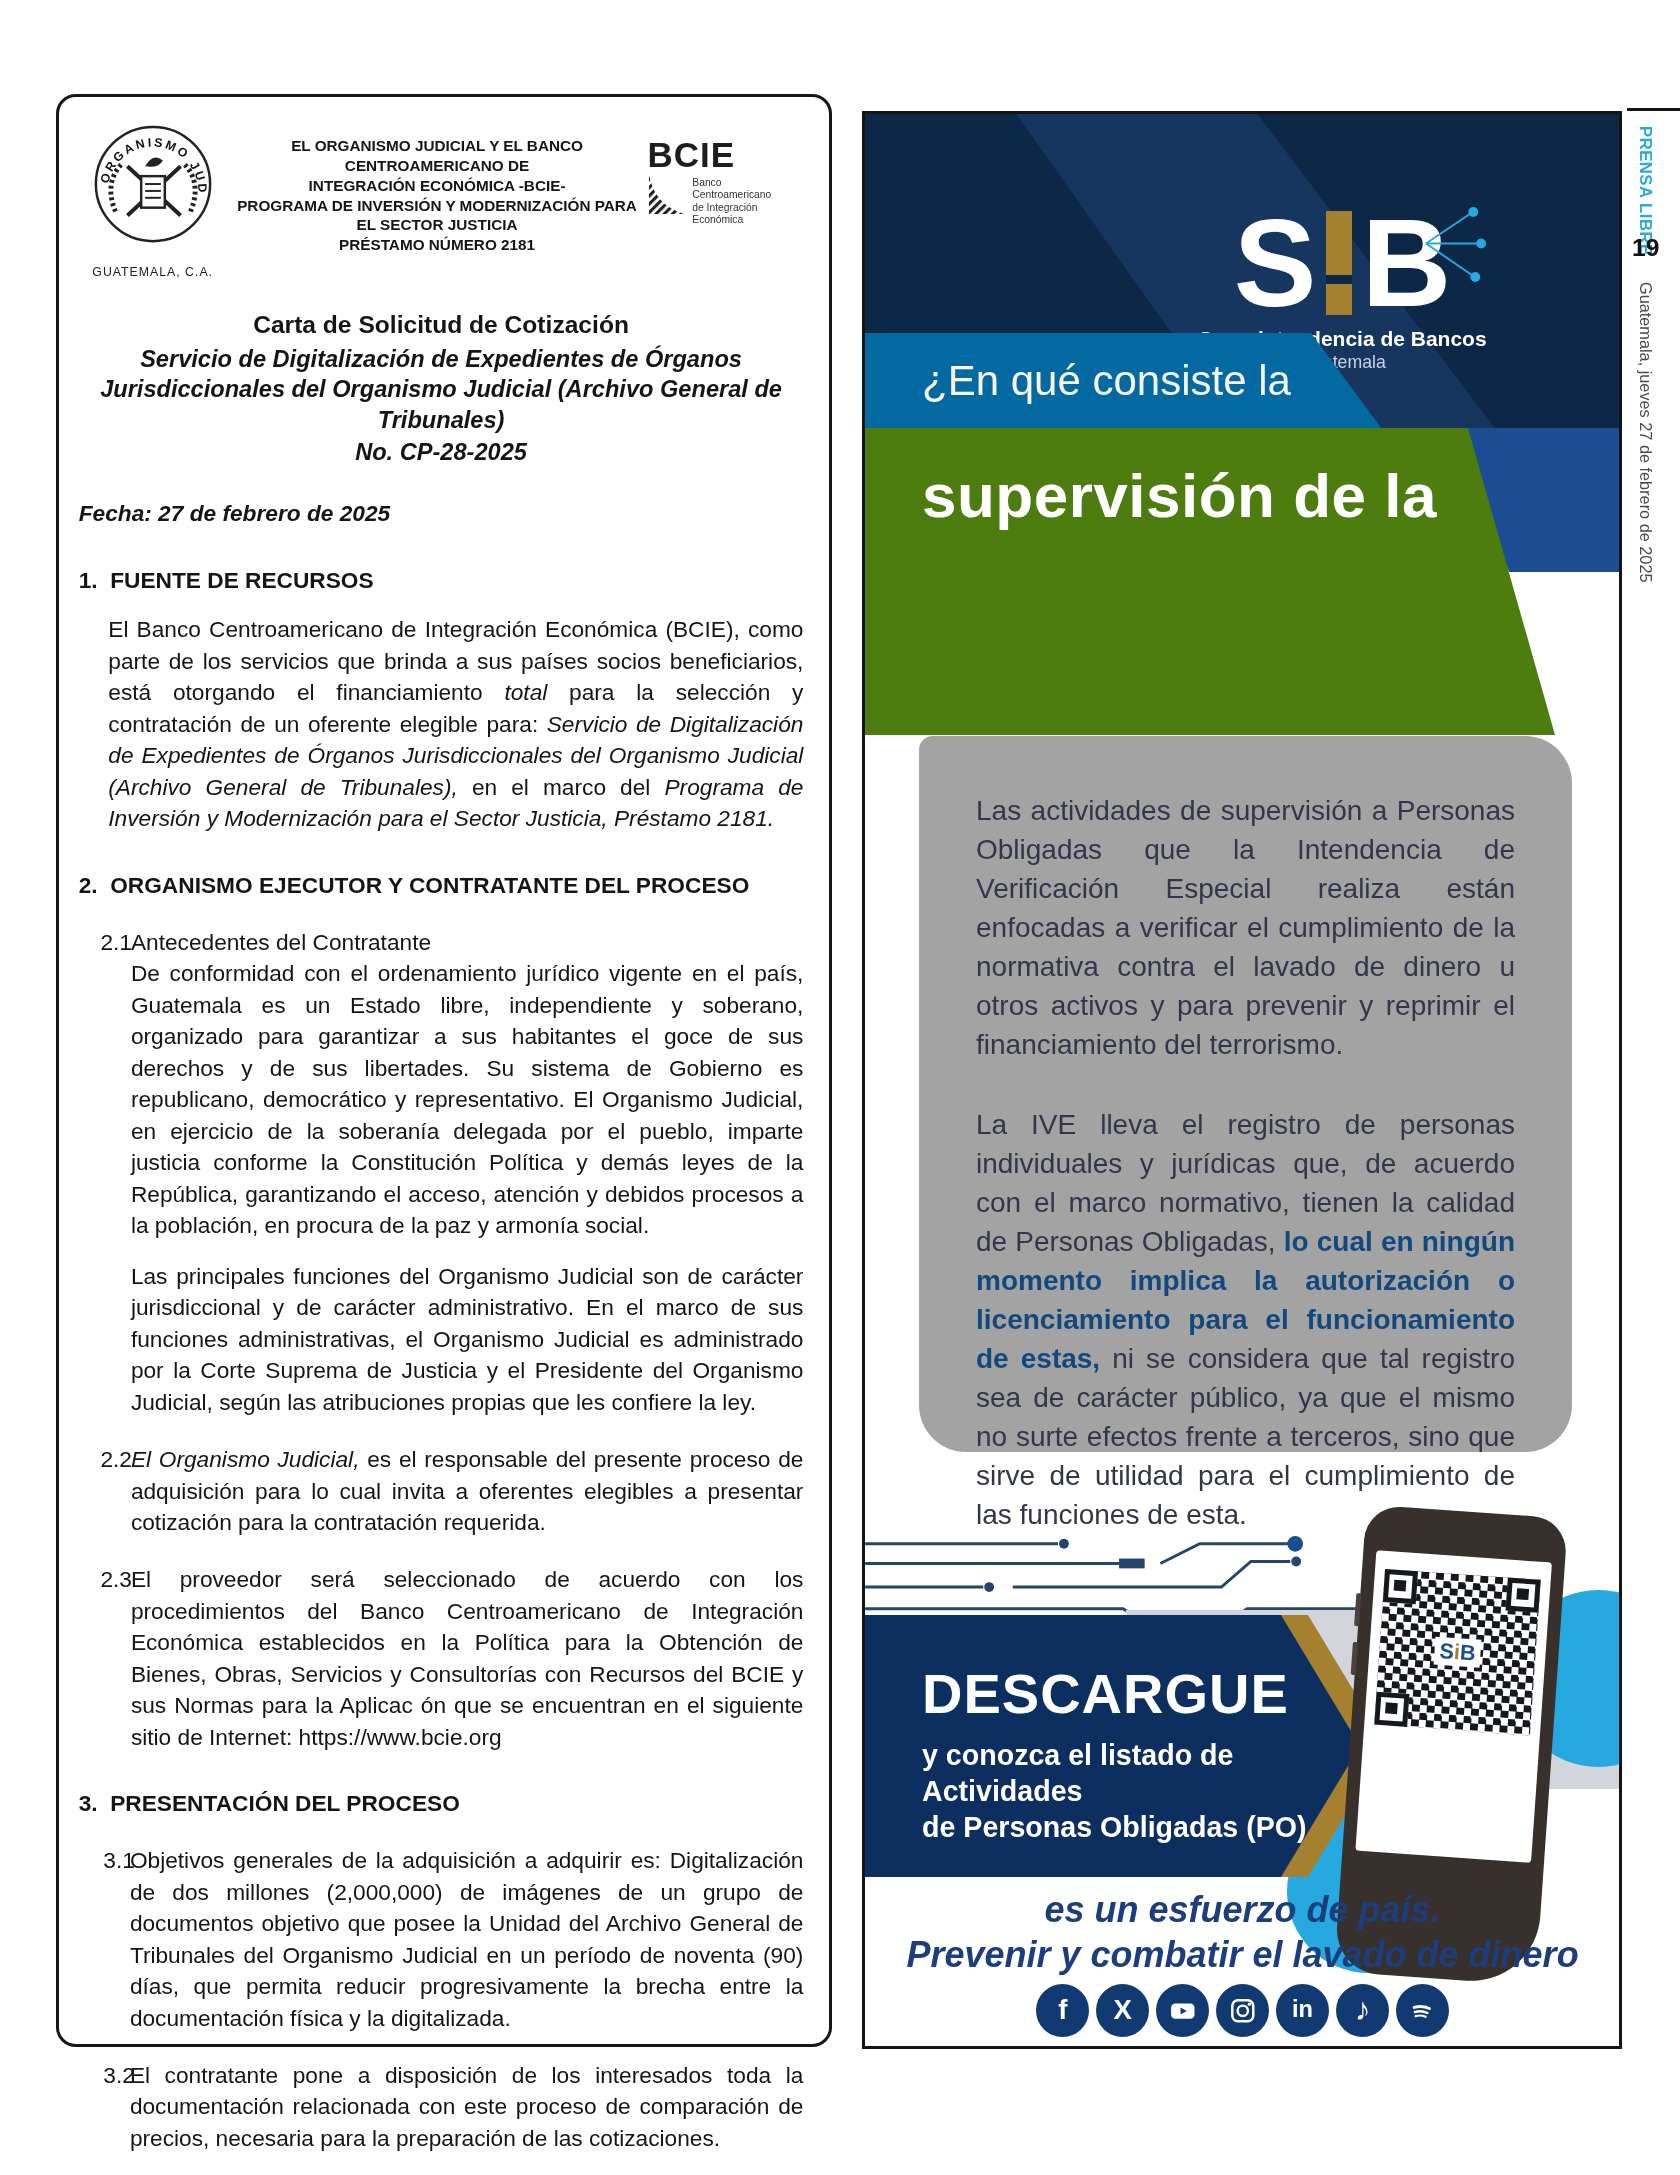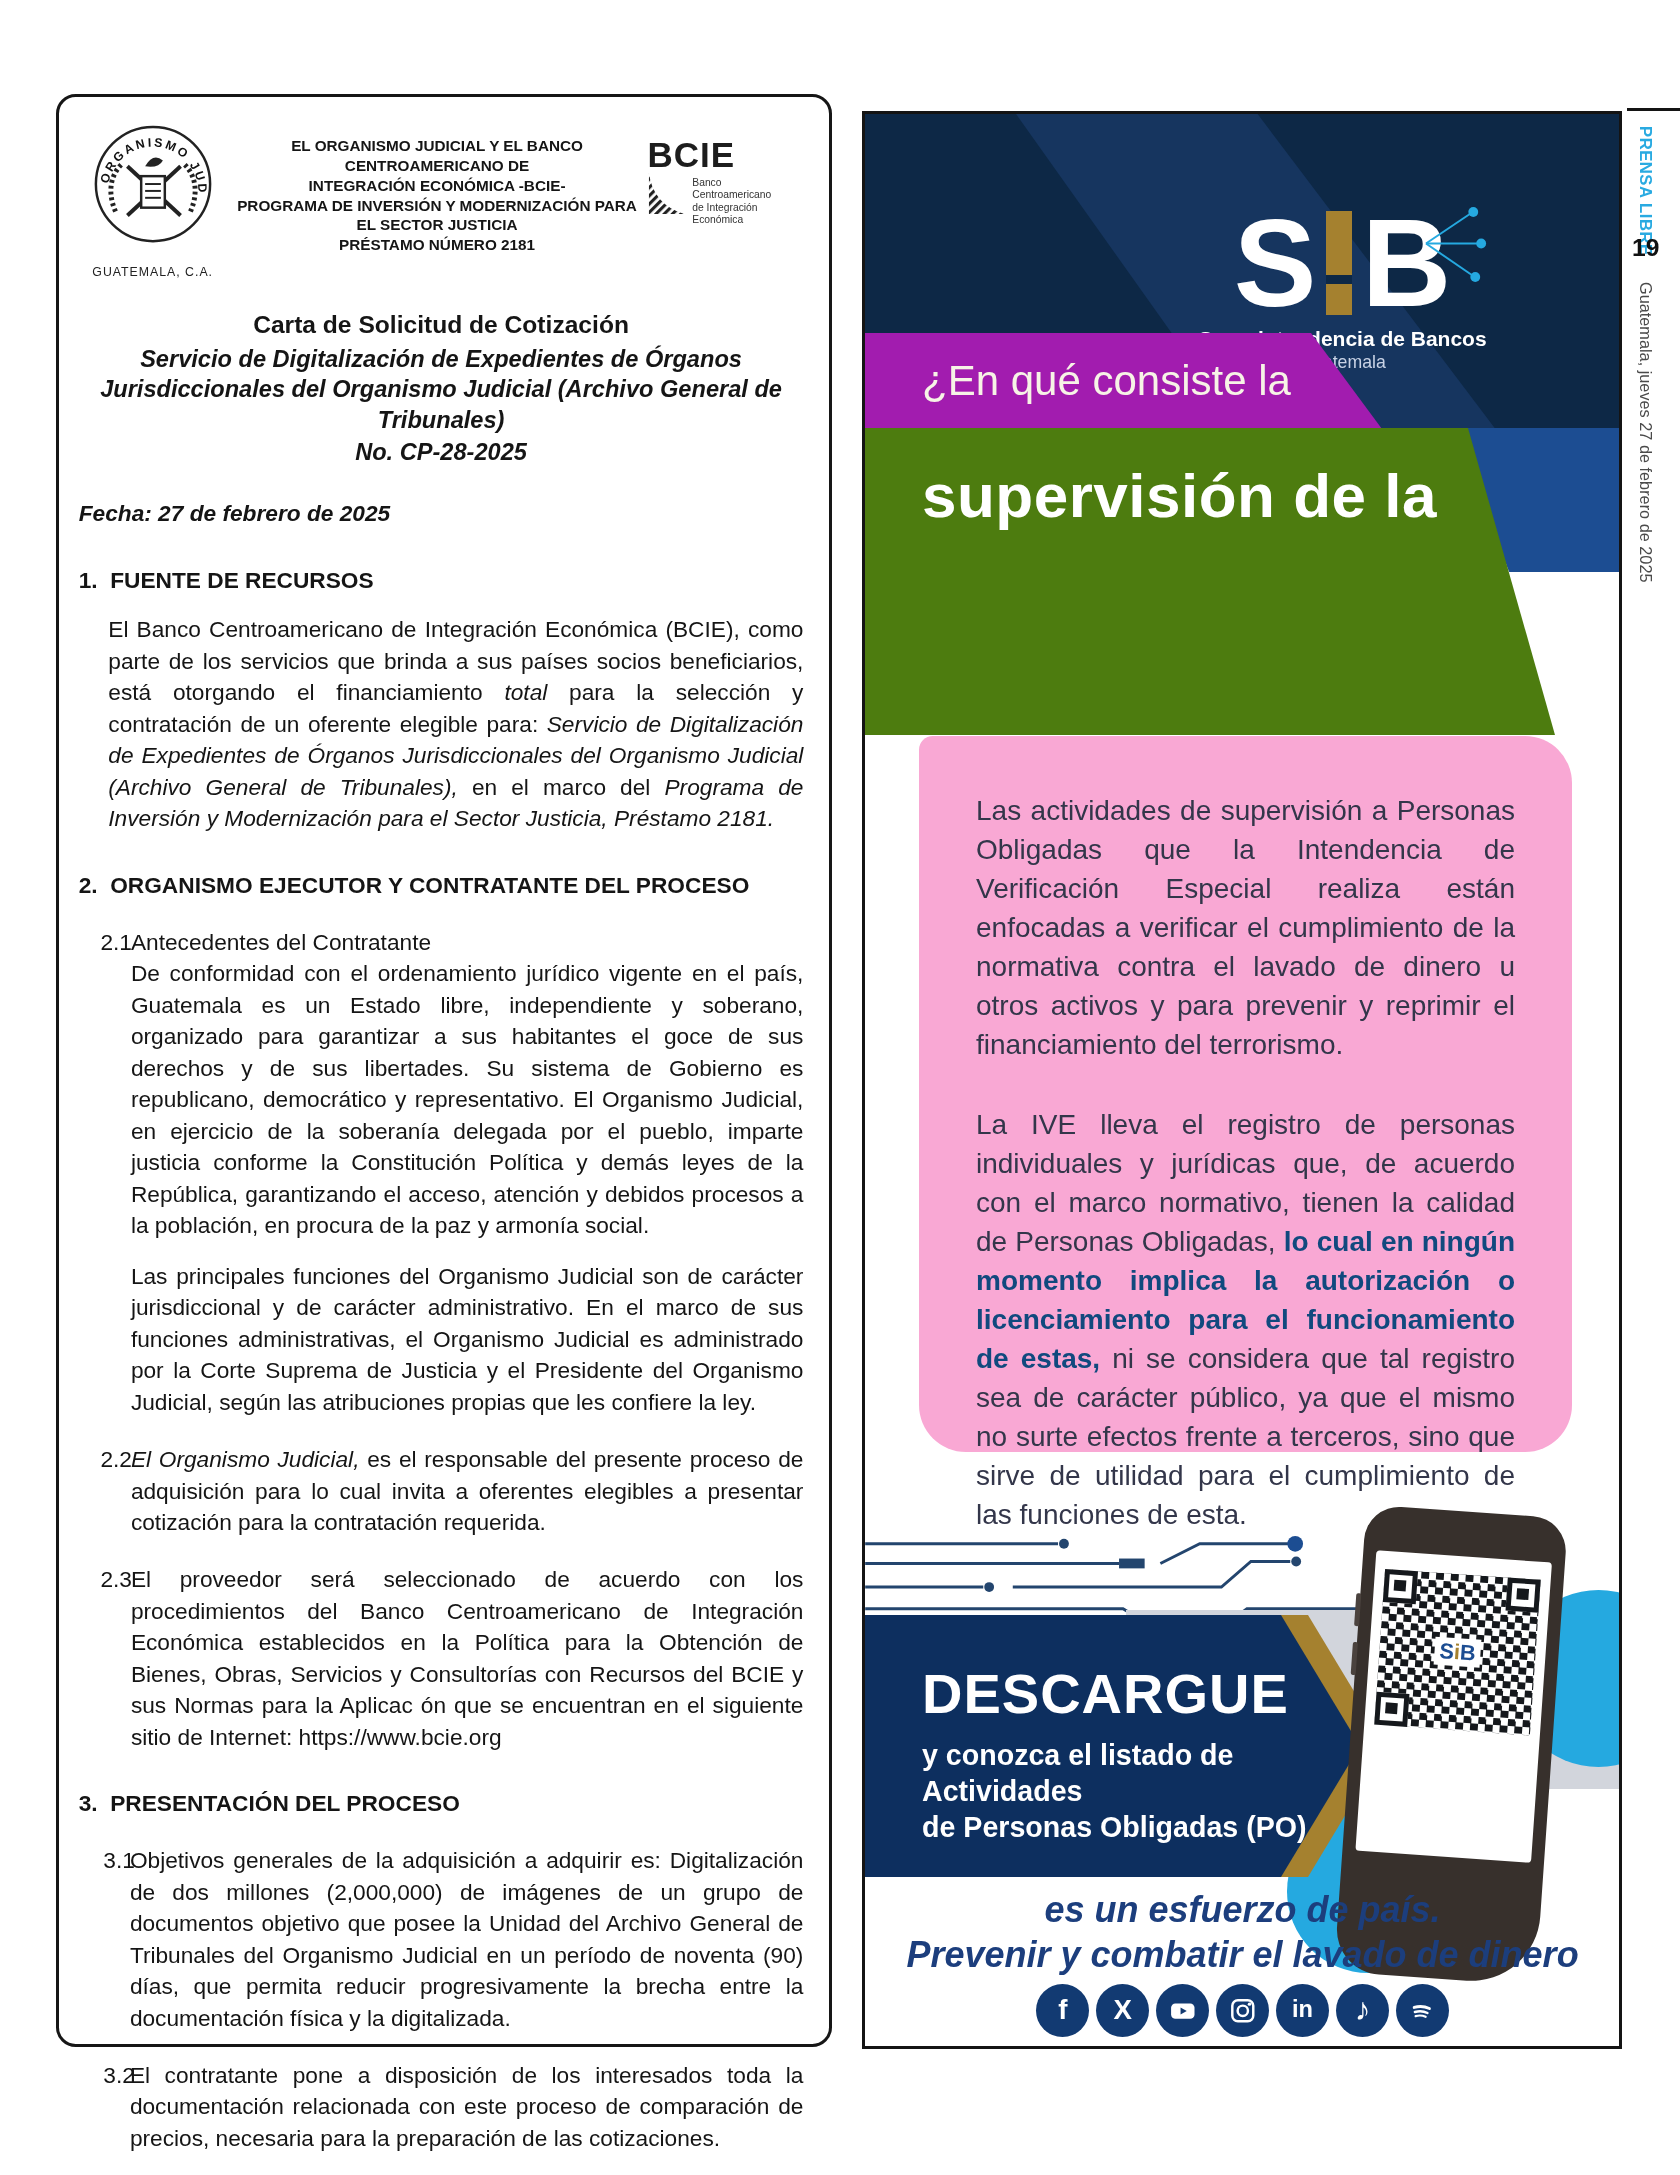--- a/index.html
+++ b/index.html
@@ -45,29 +45,29 @@
   .ad-streak{position:absolute;left:0;top:0;width:755px;height:340px;
     clip-path:polygon(20% 0,52% 0,86% 100%,52% 100%);background:#16355f;}
   .sib-logo{position:absolute;left:305px;top:77px;width:345px;text-align:center;color:#fff;}
   .sib-letters{display:flex;justify-content:center;align-items:flex-end;gap:9.9px;height:126px;position:relative;}
   .sib-letter{font-size:124px;font-weight:800;line-height:108px;color:#fff;}
   .sib-ibar{width:25.6px;height:104px;background:#a5812f;margin-bottom:2px;
     background-image:linear-gradient(#a5812f 62%, #0d2846 62%, #0d2846 70%, #a5812f 70%);}
   .sib-nodes{position:absolute;right:21.7px;top:7.9px;}
   .sib-org{font-size:21px;font-weight:bold;margin-top:9.9px;}
   .sib-country{font-size:17.7px;color:#c9d3e6;margin-top:1px;}
-  .gold-banner{position:absolute;left:0;top:219px;width:517px;height:96px;background:#a21caf;
+  .gold-banner{position:absolute;left:0;top:219px;width:517px;height:96px;background:#0369a1;
     clip-path:polygon(0 0, calc(100% - 71px) 0, 100% 100%, 0 100%);}
   .question{font-size:42px;color:#f7f3e6;line-height:96px;padding-left:57px;font-weight:400;}
   .mid-blue{position:absolute;left:557px;top:314px;width:198px;height:144px;background:#1c4d92;
     clip-path:polygon(16% 0,100% 0,100% 100%,44% 100%);}
   .cyan-block{position:absolute;left:0;top:314px;width:694px;height:307px;background:#4d7c0f;
     clip-path:polygon(0 0,603px 0,690px 100%,0 100%);box-sizing:border-box;padding:23.6px 0 0 57px;}
   .cyan-title{font-size:62px;font-weight:800;line-height:87px;color:#ffffff;letter-spacing:0.5px;}
-  .gray-box{position:absolute;left:54px;top:622px;width:653px;height:716px;background:#f9a8d4;
+  .gray-box{position:absolute;left:54px;top:622px;width:653px;height:716px;background:#a3a3a3;
     border-radius:13.8px 47px 47px 47px;box-sizing:border-box;padding:55px 57px;}
   .gray-box p{margin:0 0 41px 0;font-size:28px;line-height:39px;color:#33364a;text-align:justify;}
   .circuit{position:absolute;left:0;top:1416px;}
   .gray-band{position:absolute;left:261px;top:1496px;width:494px;height:179px;background:#d2d5dc;}
   .gold-chevron{position:absolute;left:0;top:1501px;width:522px;height:262px;background:#a5812f;
     clip-path:polygon(0 0, calc(100% - 79px) 0, 100% 50%, calc(100% - 79px) 100%, 0 100%);}
   .descargue{position:absolute;left:0;top:1501px;width:495px;height:262px;background:#0d2f5f;
     clip-path:polygon(0 0, calc(100% - 79px) 0, 100% 50%, calc(100% - 79px) 100%, 0 100%);
     box-sizing:border-box;padding:49px 0 0 57px;color:#fff;}
   .descargue-title{font-size:56px;font-weight:800;letter-spacing:1px;line-height:59px;}

